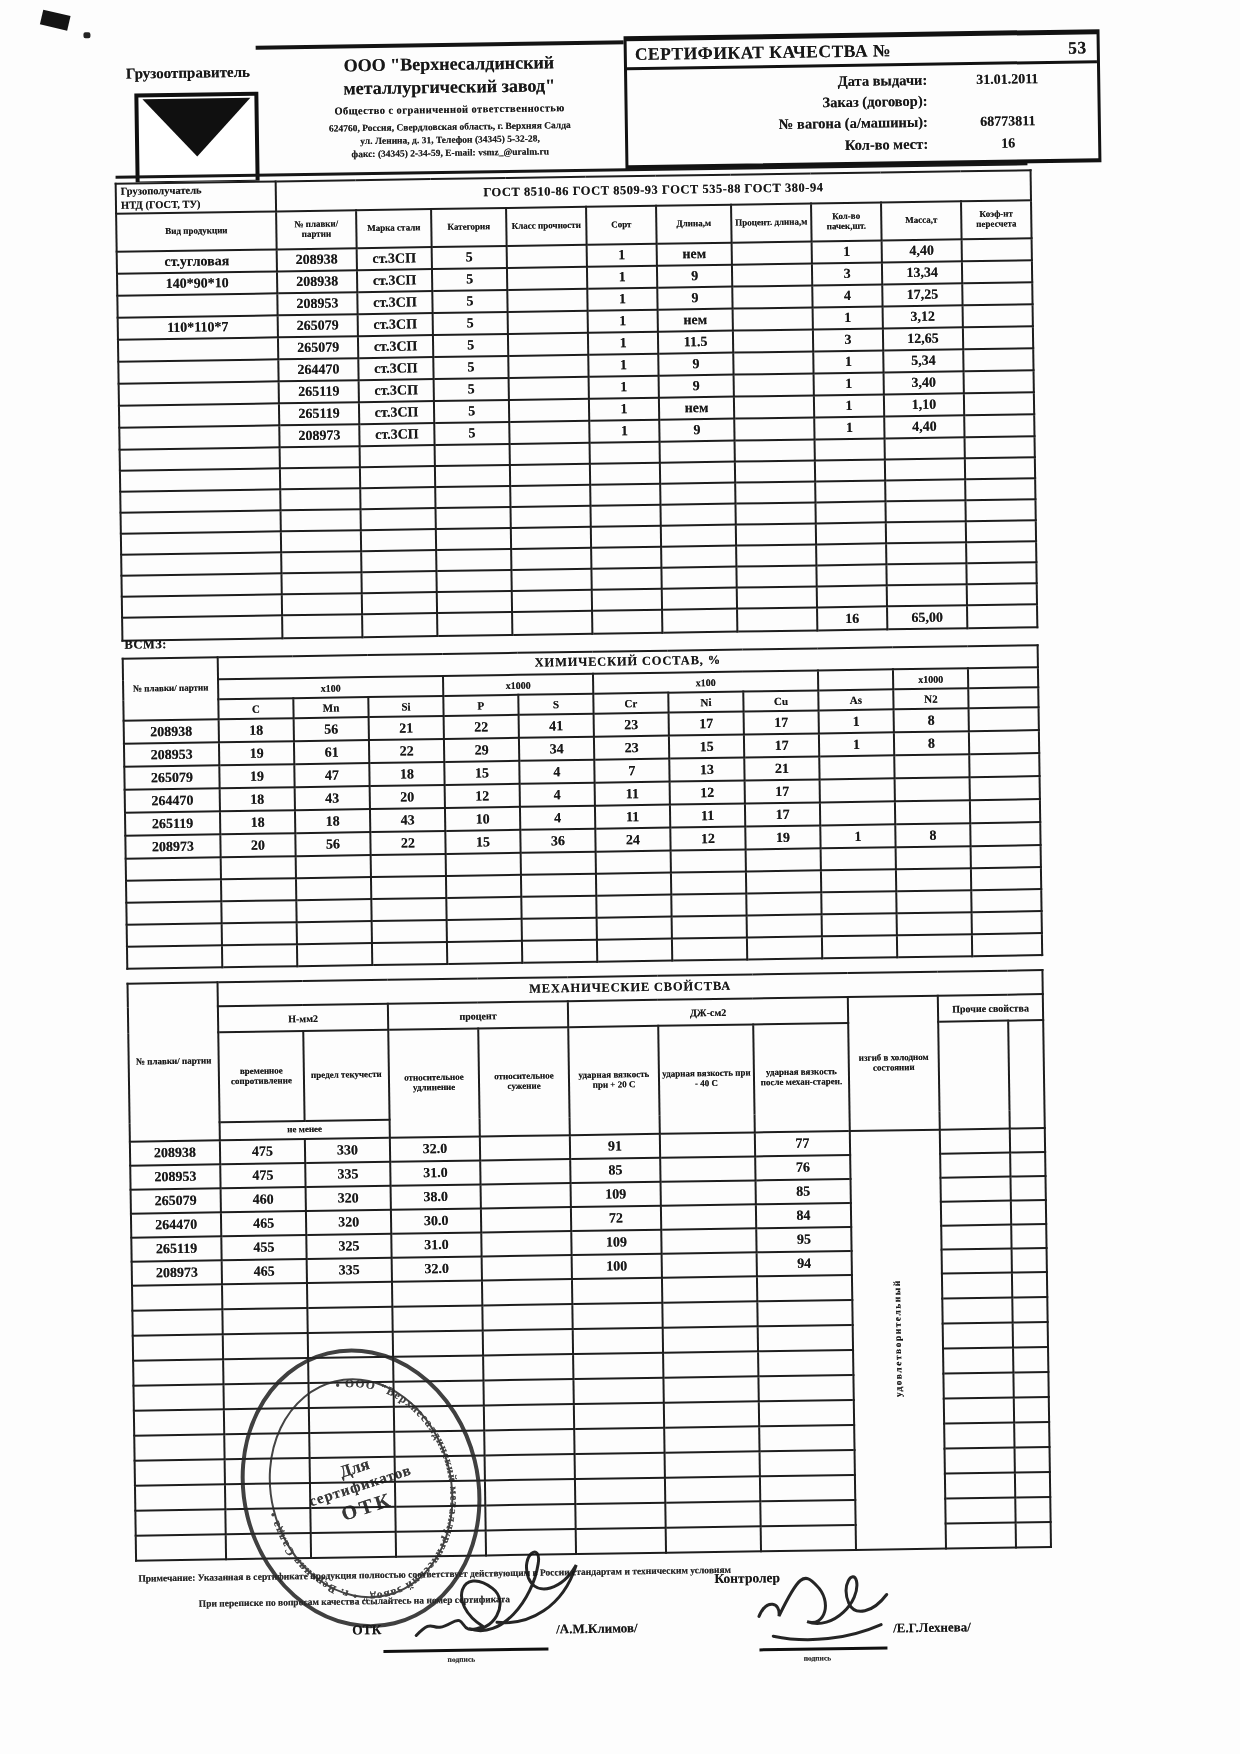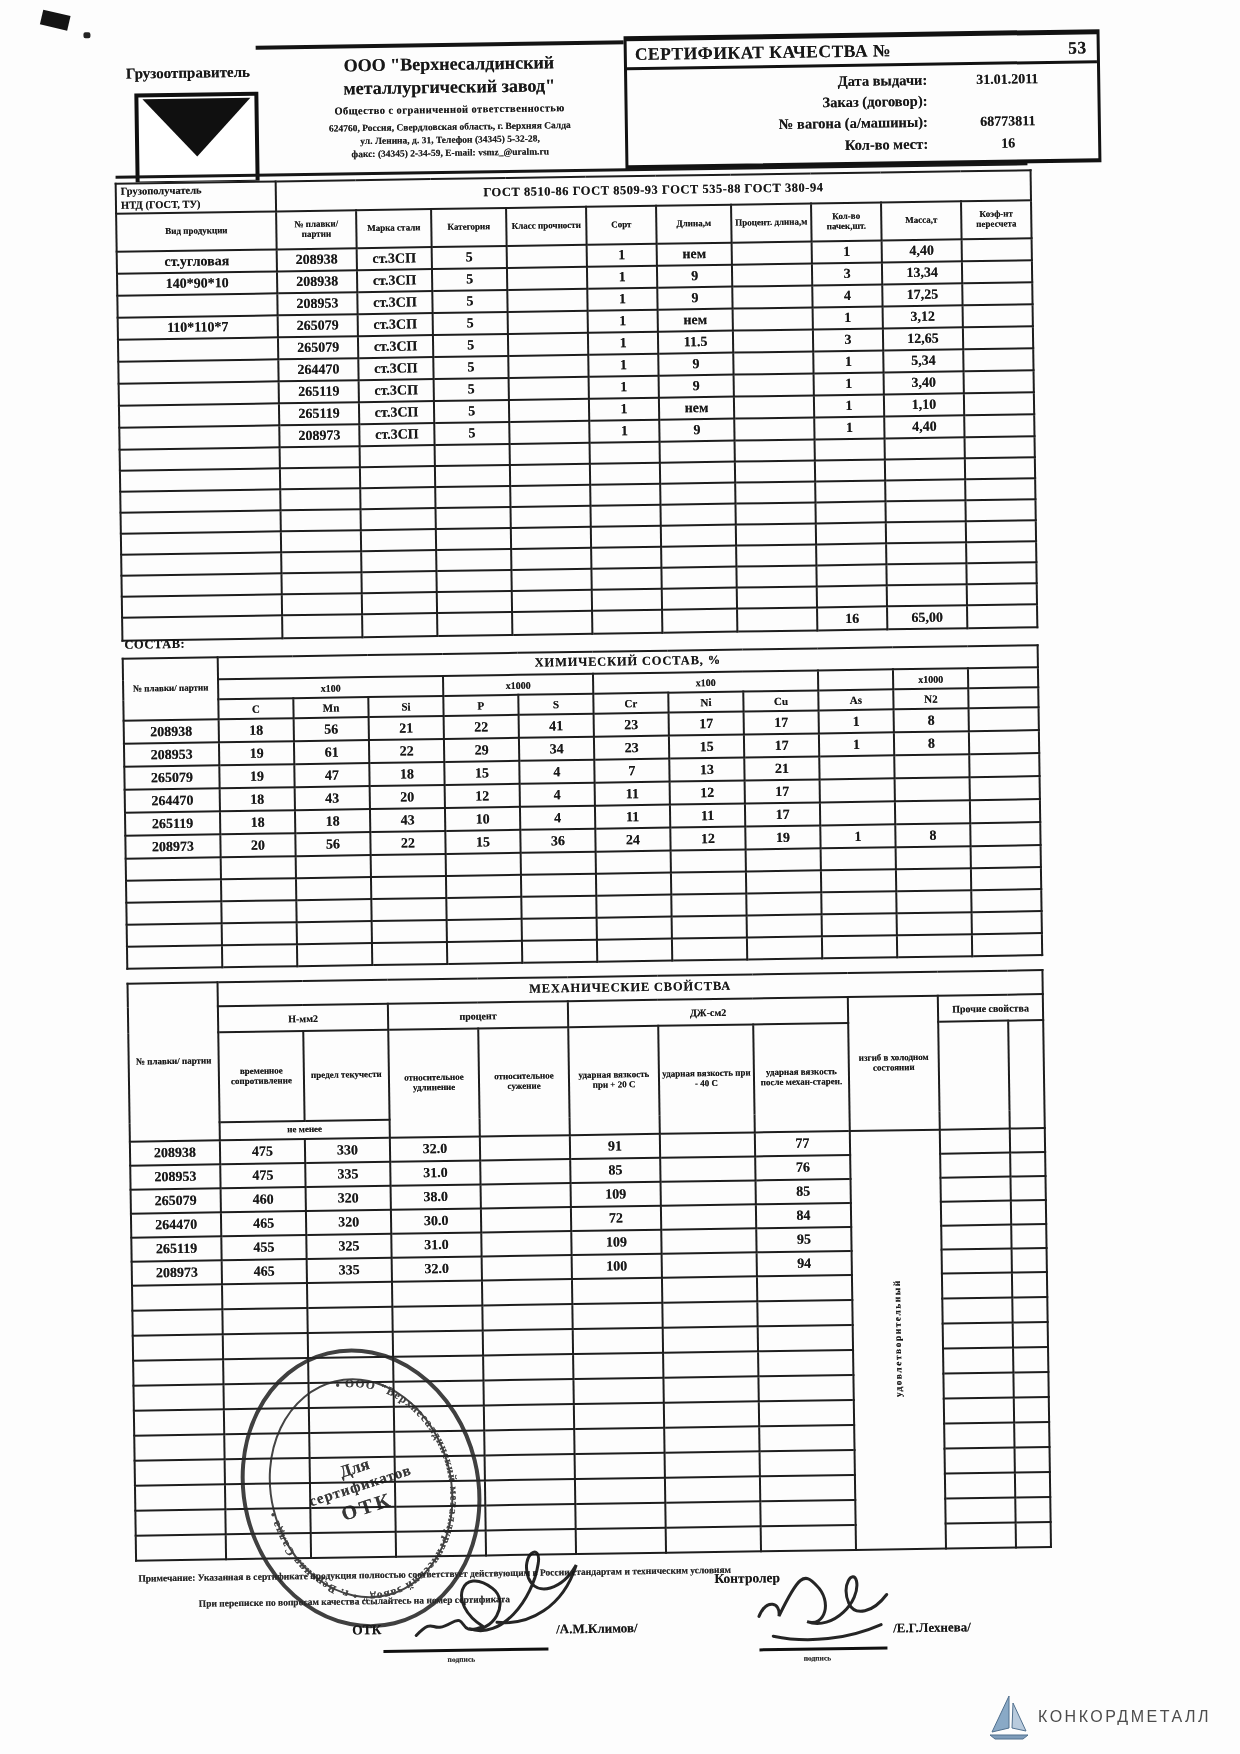--- a/index.html
+++ b/index.html
@@ -398,21 +398,21 @@
             <td></td>
             <td></td>
             <td></td>
             <td>16</td>
             <td>65,00</td>
             <td></td>
           </tr>
         </tbody>
     </table>
 
-    <div class="abs itogo">СОСТАВ:</div>
+    <div class="abs itogo">ВСМЗ:</div>
 
     <table class="t t2 abs">
       <colgroup>
           <col style="width:95px">
           <col style="width:75px">
           <col style="width:75px">
           <col style="width:75px">
           <col style="width:75px">
           <col style="width:75px">
           <col style="width:75px">
@@ -889,21 +889,13 @@
     <div class="abs sig-label" style="left:704px;top:1572px;">Контролер</div>
     <svg class="sig-svg" style="left:742px;top:1560px;" width="140" height="95" viewBox="0 0 140 95">
       <path d="M6,58 C14,40 28,44 26,58 C46,18 52,14 64,28 C80,44 72,70 54,64 C80,74 108,44 104,24 C101,12 88,28 96,46 C102,60 120,56 134,38 M20,78 C55,86 95,82 128,68" fill="none" stroke="#121212" stroke-width="3" stroke-linecap="round" opacity=".92"></path>
     </svg>
     <div class="abs sig-line" style="left:748px;top:1650px;width:128px;"></div>
     <div class="abs sig-caption" style="left:792px;top:1656px;">подпись</div>
     <div class="abs sig-name" style="left:882px;top:1624px;">/Е.Г.Лехнева/</div>
 
   </div>
 
-  <div class="abs watermark">
-    <svg width="42" height="46" viewBox="0 0 42 46">
-      <path d="M21,2 L21,34 L4,38 Z" fill="#89a9c6" stroke="#51708e" stroke-width="1"></path>
-      <path d="M25,9 L38,37 L24,34 Z" fill="#b9cbdd" stroke="#51708e" stroke-width="1"></path>
-      <path d="M2,41 L40,41 L35,45 L7,45 Z" fill="#7e9cba" stroke="#51708e" stroke-width="1"></path>
-    </svg>
-    <span>КОНКОРДМЕТАЛЛ</span>
-  </div>
 </div>
 
 </body></html>

